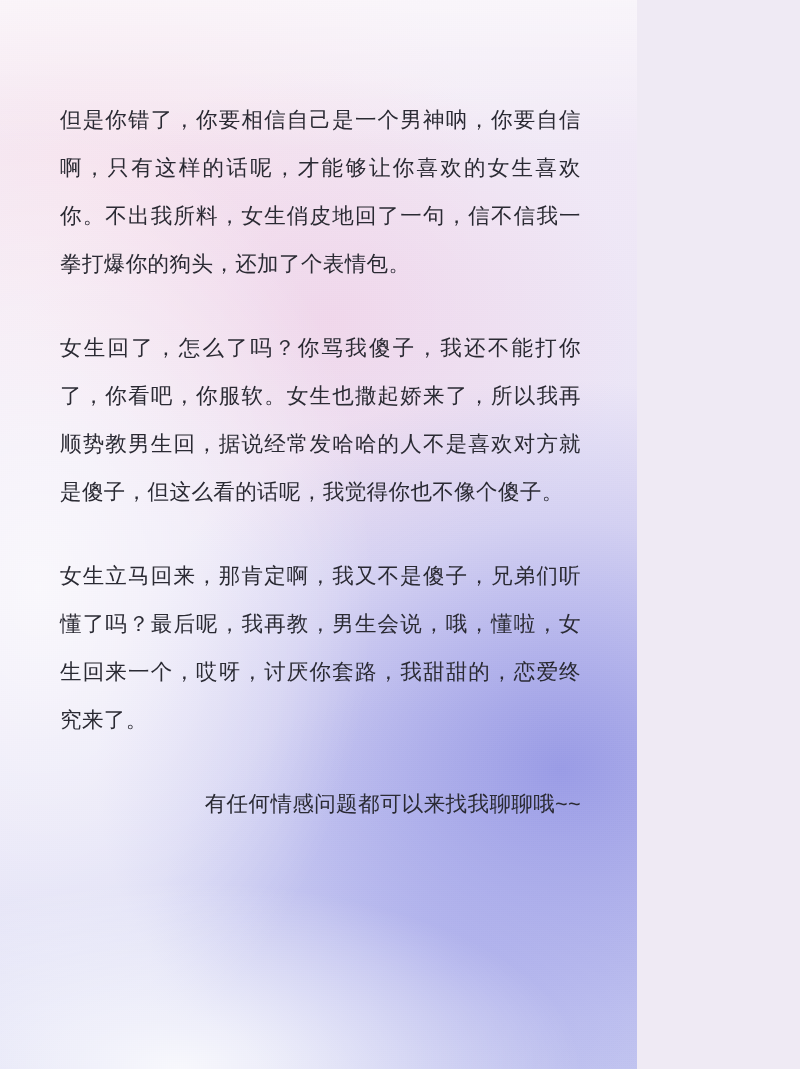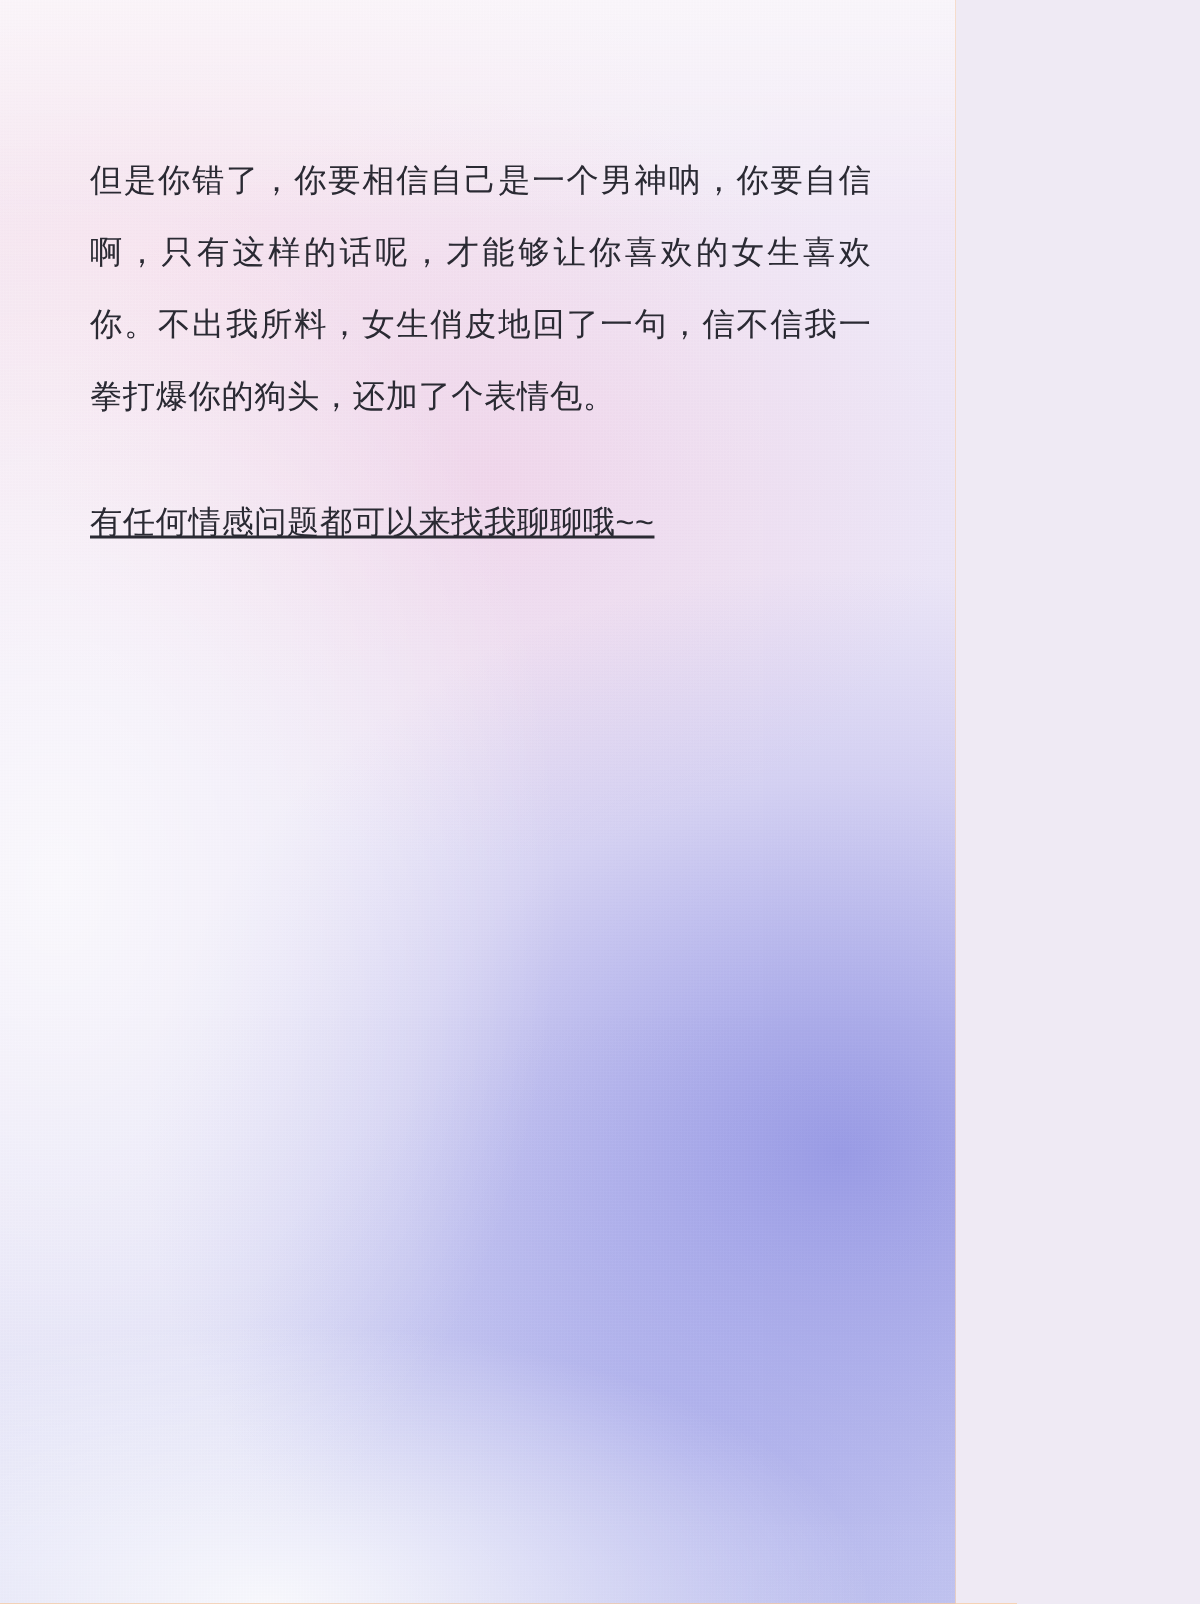--- a/index.html
+++ b/index.html
@@ -12,21 +12,21 @@
     font-family: "Liberation Sans", sans-serif;
     background: #efeaf4;
     overflow: hidden;
   }
 
   .page {
     position: relative;
     width: 637px;
     height: 1069px;
     overflow: hidden;
-    background: #fdba74;
+    background: #8b5cf6;
   }
 
   
   .bg-layer {
     position: absolute;
     inset: 0;
     pointer-events: none;
   }
   .bg-base {
     background: linear-gradient(160deg, #f6eef6 0%, #f1e9f7 28%, #e9e4f7 55%, #dcdcf6 75%, #cfd2f3 100%);
@@ -73,35 +73,36 @@
     text-align: justify;
     text-justify: inter-character;
     margin: 0 0 36px 0;
     white-space: pre-wrap;
   }
   .para:last-child {
     margin-bottom: 0;
   }
   .para.closing {
     margin-top: 20px;
-    text-align: left;
-    text-decoration: underline;
+    text-align: right;
   }
 </style>
 </head>
 <body>
 
 <div class="page">
   <div class="bg-layer bg-base"></div>
   <div class="bg-layer bg-pink"></div>
   <div class="bg-layer bg-pink2"></div>
   <div class="bg-layer bg-blue"></div>
   <div class="bg-layer bg-blue2"></div>
   <div class="bg-layer bg-white-left"></div>
   <div class="bg-layer bg-white-bottom"></div>
   <div class="bg-layer bg-white-top"></div>
   <div class="bg-layer bg-grain"></div>
 
   <div class="content">
     <p class="para">但是你错了，你要相信自己是一个男神呐，你要自信啊，只有这样的话呢，才能够让你喜欢的女生喜欢你。不出我所料，女生俏皮地回了一句，信不信我一拳打爆你的狗头，还加了个表情包。</p>
+    <p class="para">女生回了，怎么了吗？你骂我傻子，我还不能打你了，你看吧，你服软。女生也撒起娇来了，所以我再顺势教男生回，据说经常发哈哈的人不是喜欢对方就是傻子，但这么看的话呢，我觉得你也不像个傻子。</p>
+    <p class="para">女生立马回来，那肯定啊，我又不是傻子，兄弟们听懂了吗？最后呢，我再教，男生会说，哦，懂啦，女生回来一个，哎呀，讨厌你套路，我甜甜的，恋爱终究来了。</p>
     <p class="para closing">有任何情感问题都可以来找我聊聊哦~~</p>
   </div>
 </div>
 
 </body></html>

